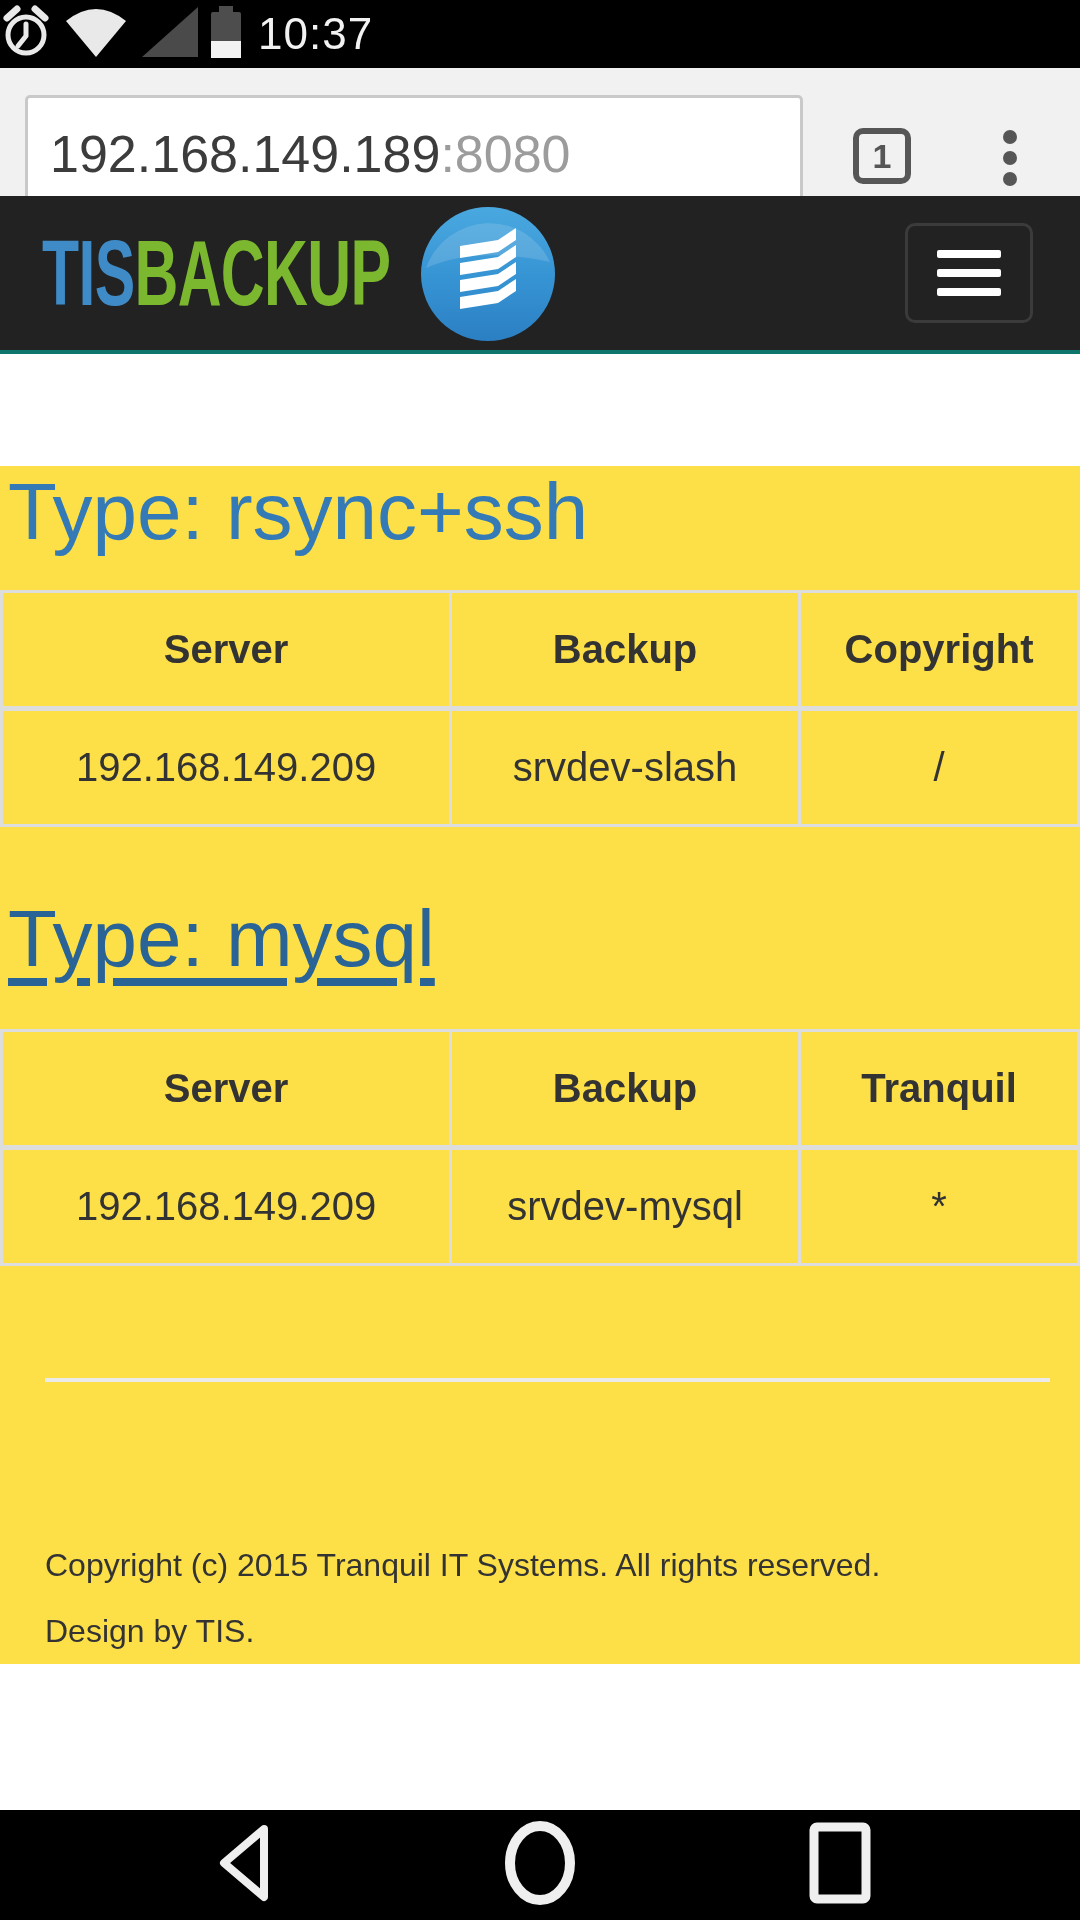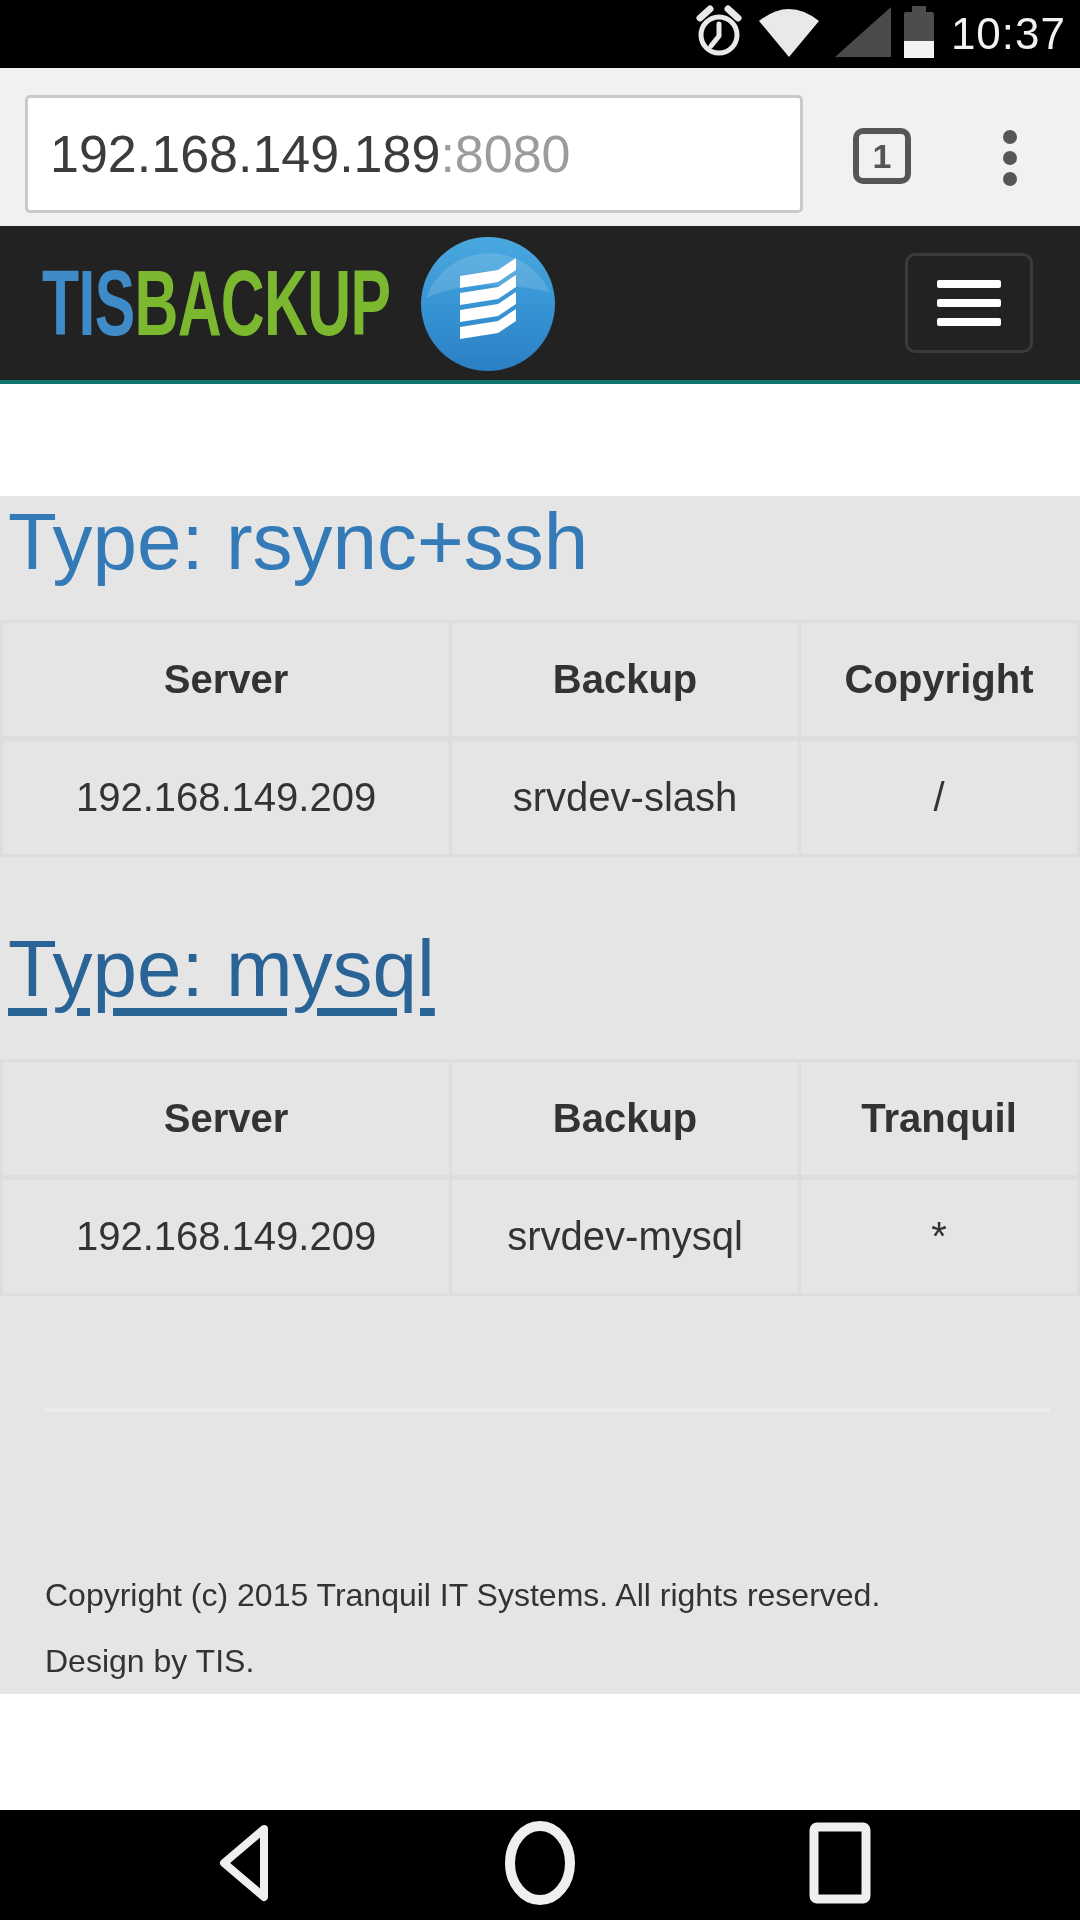--- a/index.html
+++ b/index.html
@@ -11,34 +11,33 @@
     background: #ffffff;
     font-family: "Liberation Sans", sans-serif;
   }
 
   
   .status-bar {
     height: 68px;
     background: #000000;
     display: flex;
     align-items: center;
-    justify-content: flex-end;
     gap: 10px;
     padding-right: 14px;
   }
   .status-time {
     color: #f2f2f2;
     font-size: 44px;
     letter-spacing: 1px;
     margin-left: 6px;
   }
 
   
   .chrome-bar {
-    height: 158px;
+    height: 128px;
     background: #f1f1f1;
     position: relative;
   }
   .omnibox {
     position: absolute;
     left: 25px; top: 27px;
     width: 778px; height: 118px;
     background: #ffffff;
     border: 3px solid #c9c9c9;
     border-radius: 5px;
@@ -122,21 +121,21 @@
     gap: 11px;
     cursor: pointer;
   }
   .hamburger .bar {
     width: 64px; height: 8px;
     background: #ffffff;
     border-radius: 2px;
   }
 
   
-  .content { background: #e5e5e5; }
+  .content { background: #fde047; }
   h1.type-heading {
     font-size: 80px;
     font-weight: 400;
     line-height: 92px;
     padding-left: 8px;
   }
   h1.type-heading a { text-decoration: none; }
   .heading-rsync { margin-top: 112px; }
   .heading-rsync a { color: #337ab7; }
   .heading-mysql { margin-top: 66px; }

